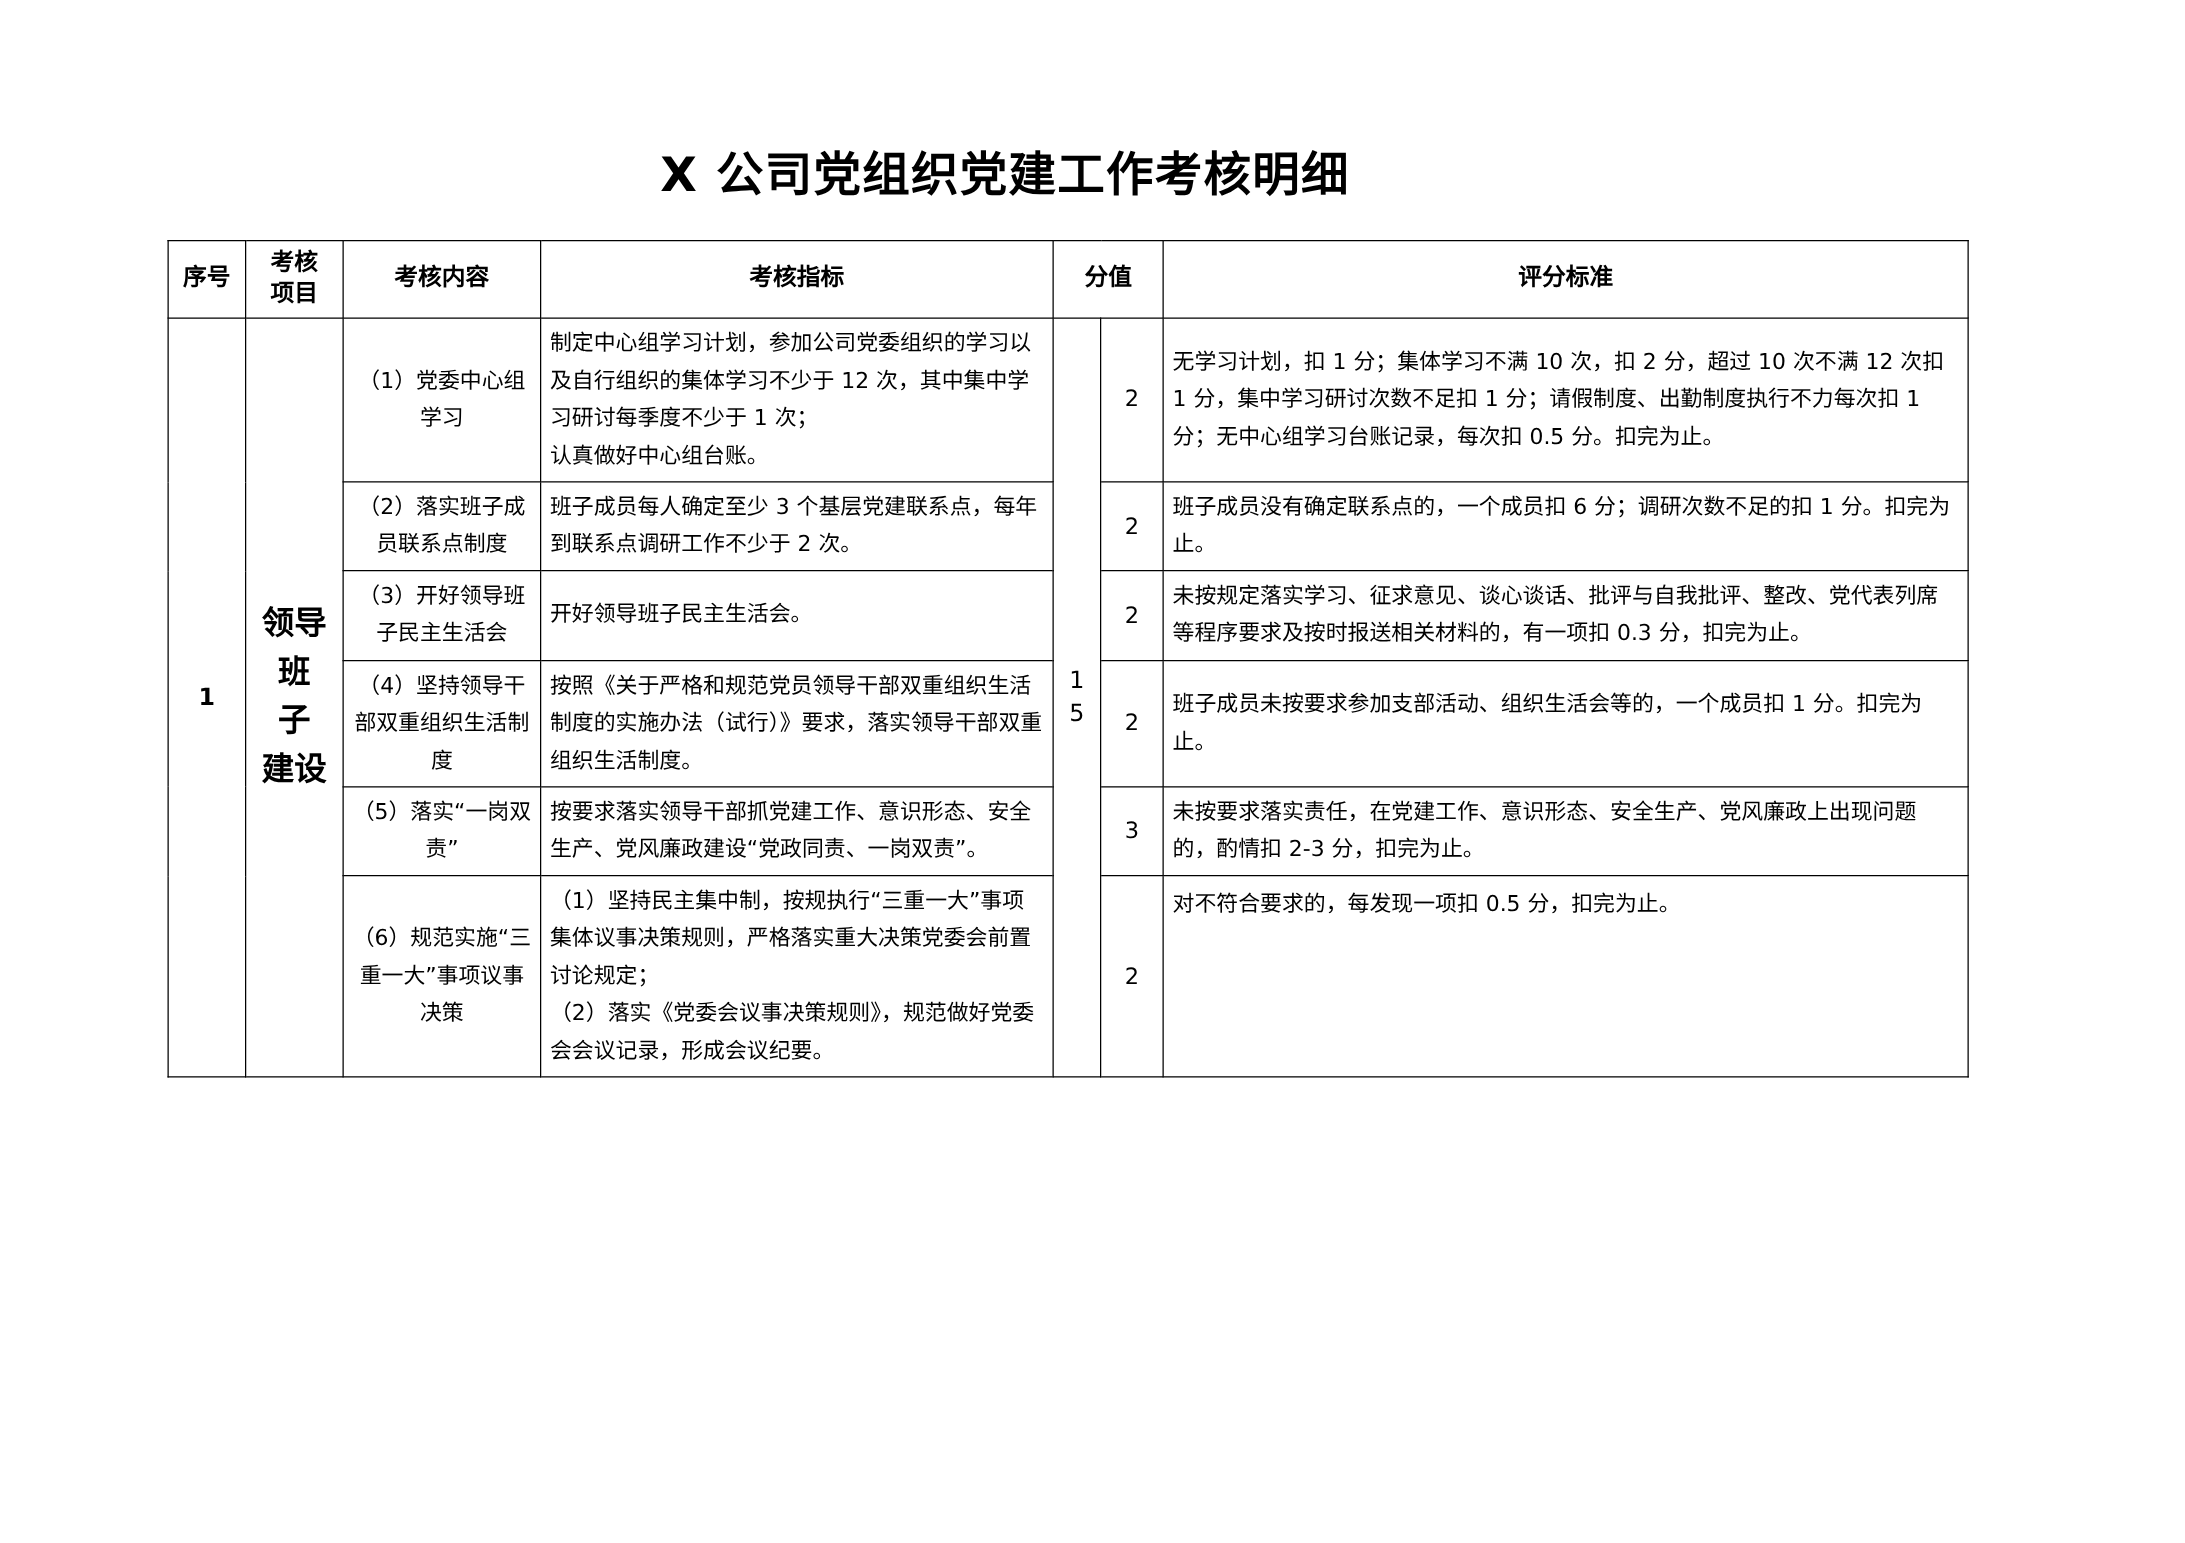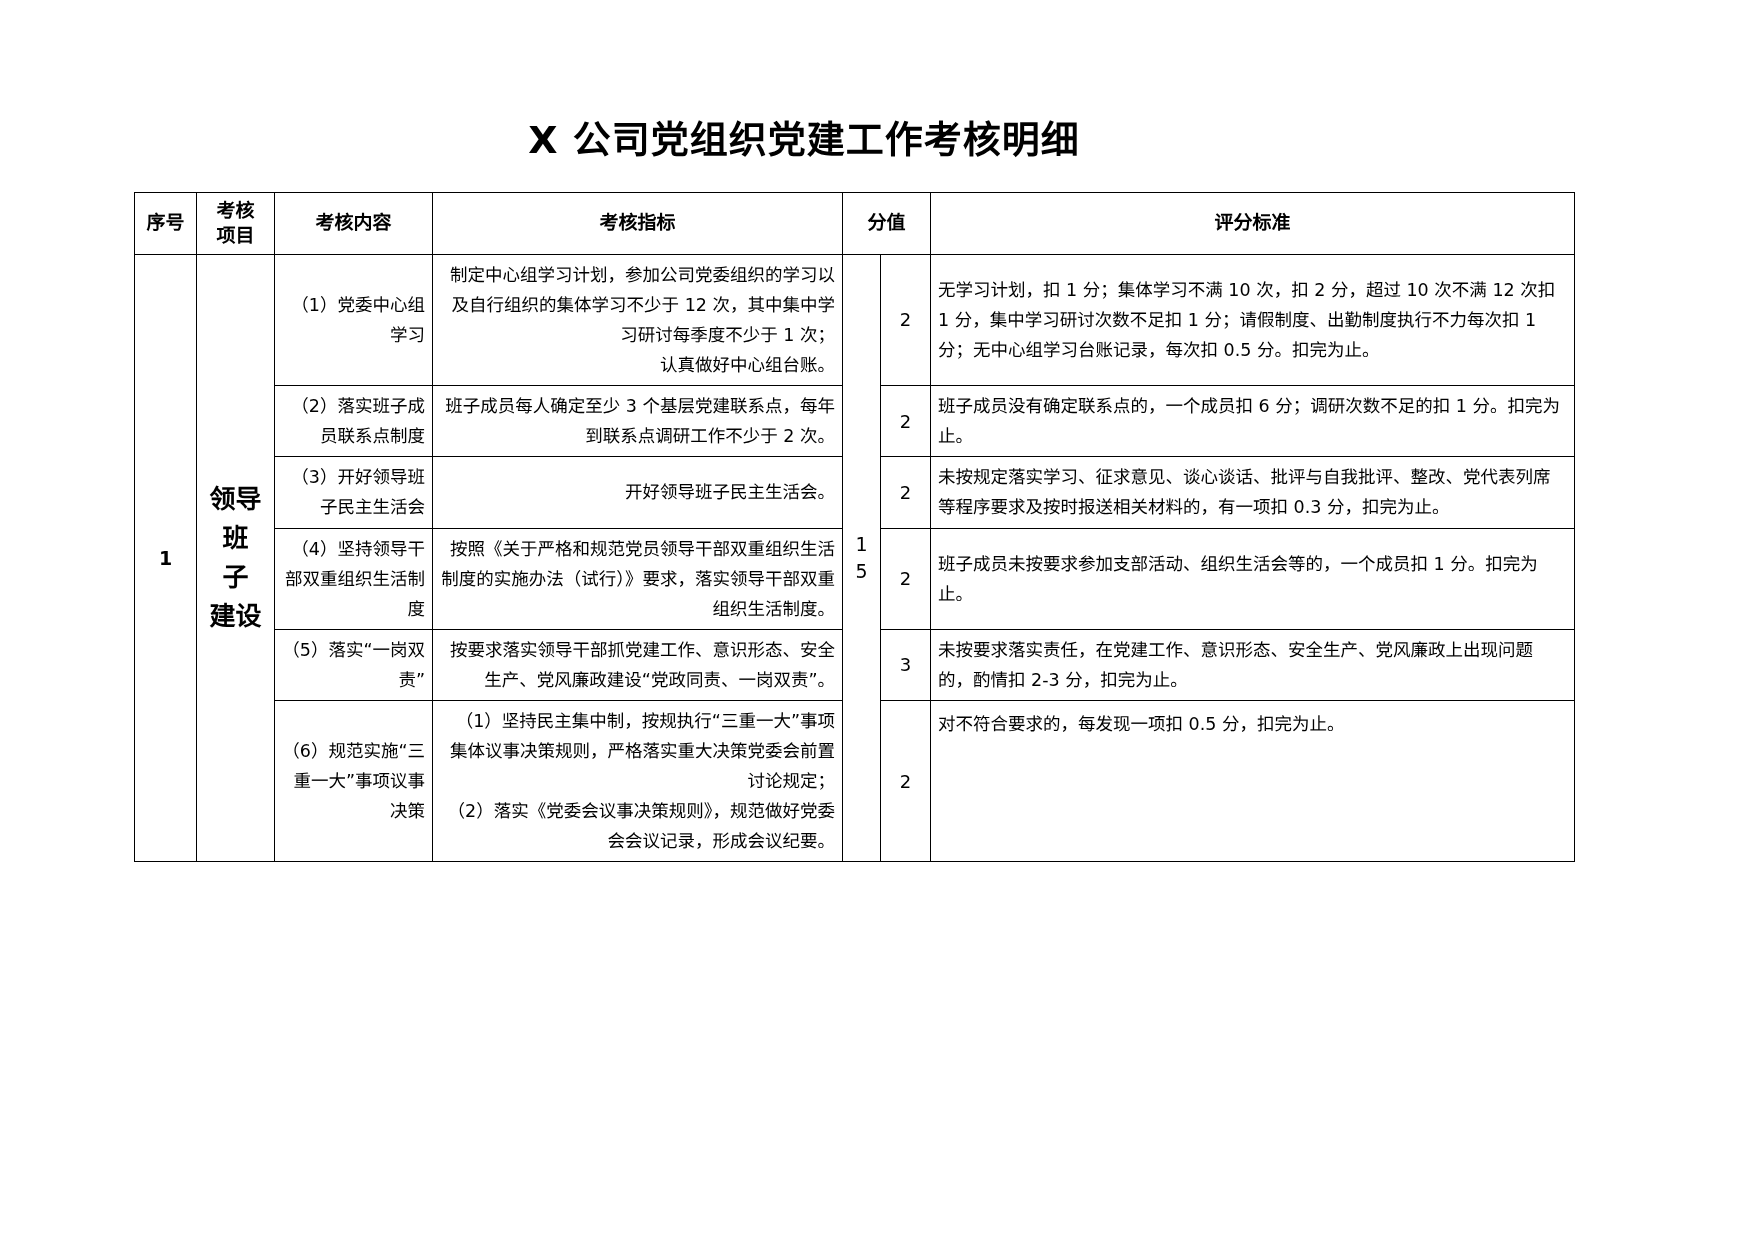--- a/index.html
+++ b/index.html
@@ -77,26 +77,26 @@
   }
   td.project {
     text-align: center;
     font-weight: bold;
     font-size: 26px;
     vertical-align: top;
     padding-top: 10px;
     line-height: 1.5;
   }
   td.content {
-    text-align: right;
+    text-align: center;
     vertical-align: middle;
     line-height: 1.72;
   }
   td.indexcell {
-    text-align: right;
+    text-align: left;
     vertical-align: middle;
     line-height: 1.72;
   }
   td.total {
     text-align: center;
     font-weight: normal;
     font-size: 19px;
     vertical-align: top;
     padding-top: 8px;
     line-height: 1.45;

